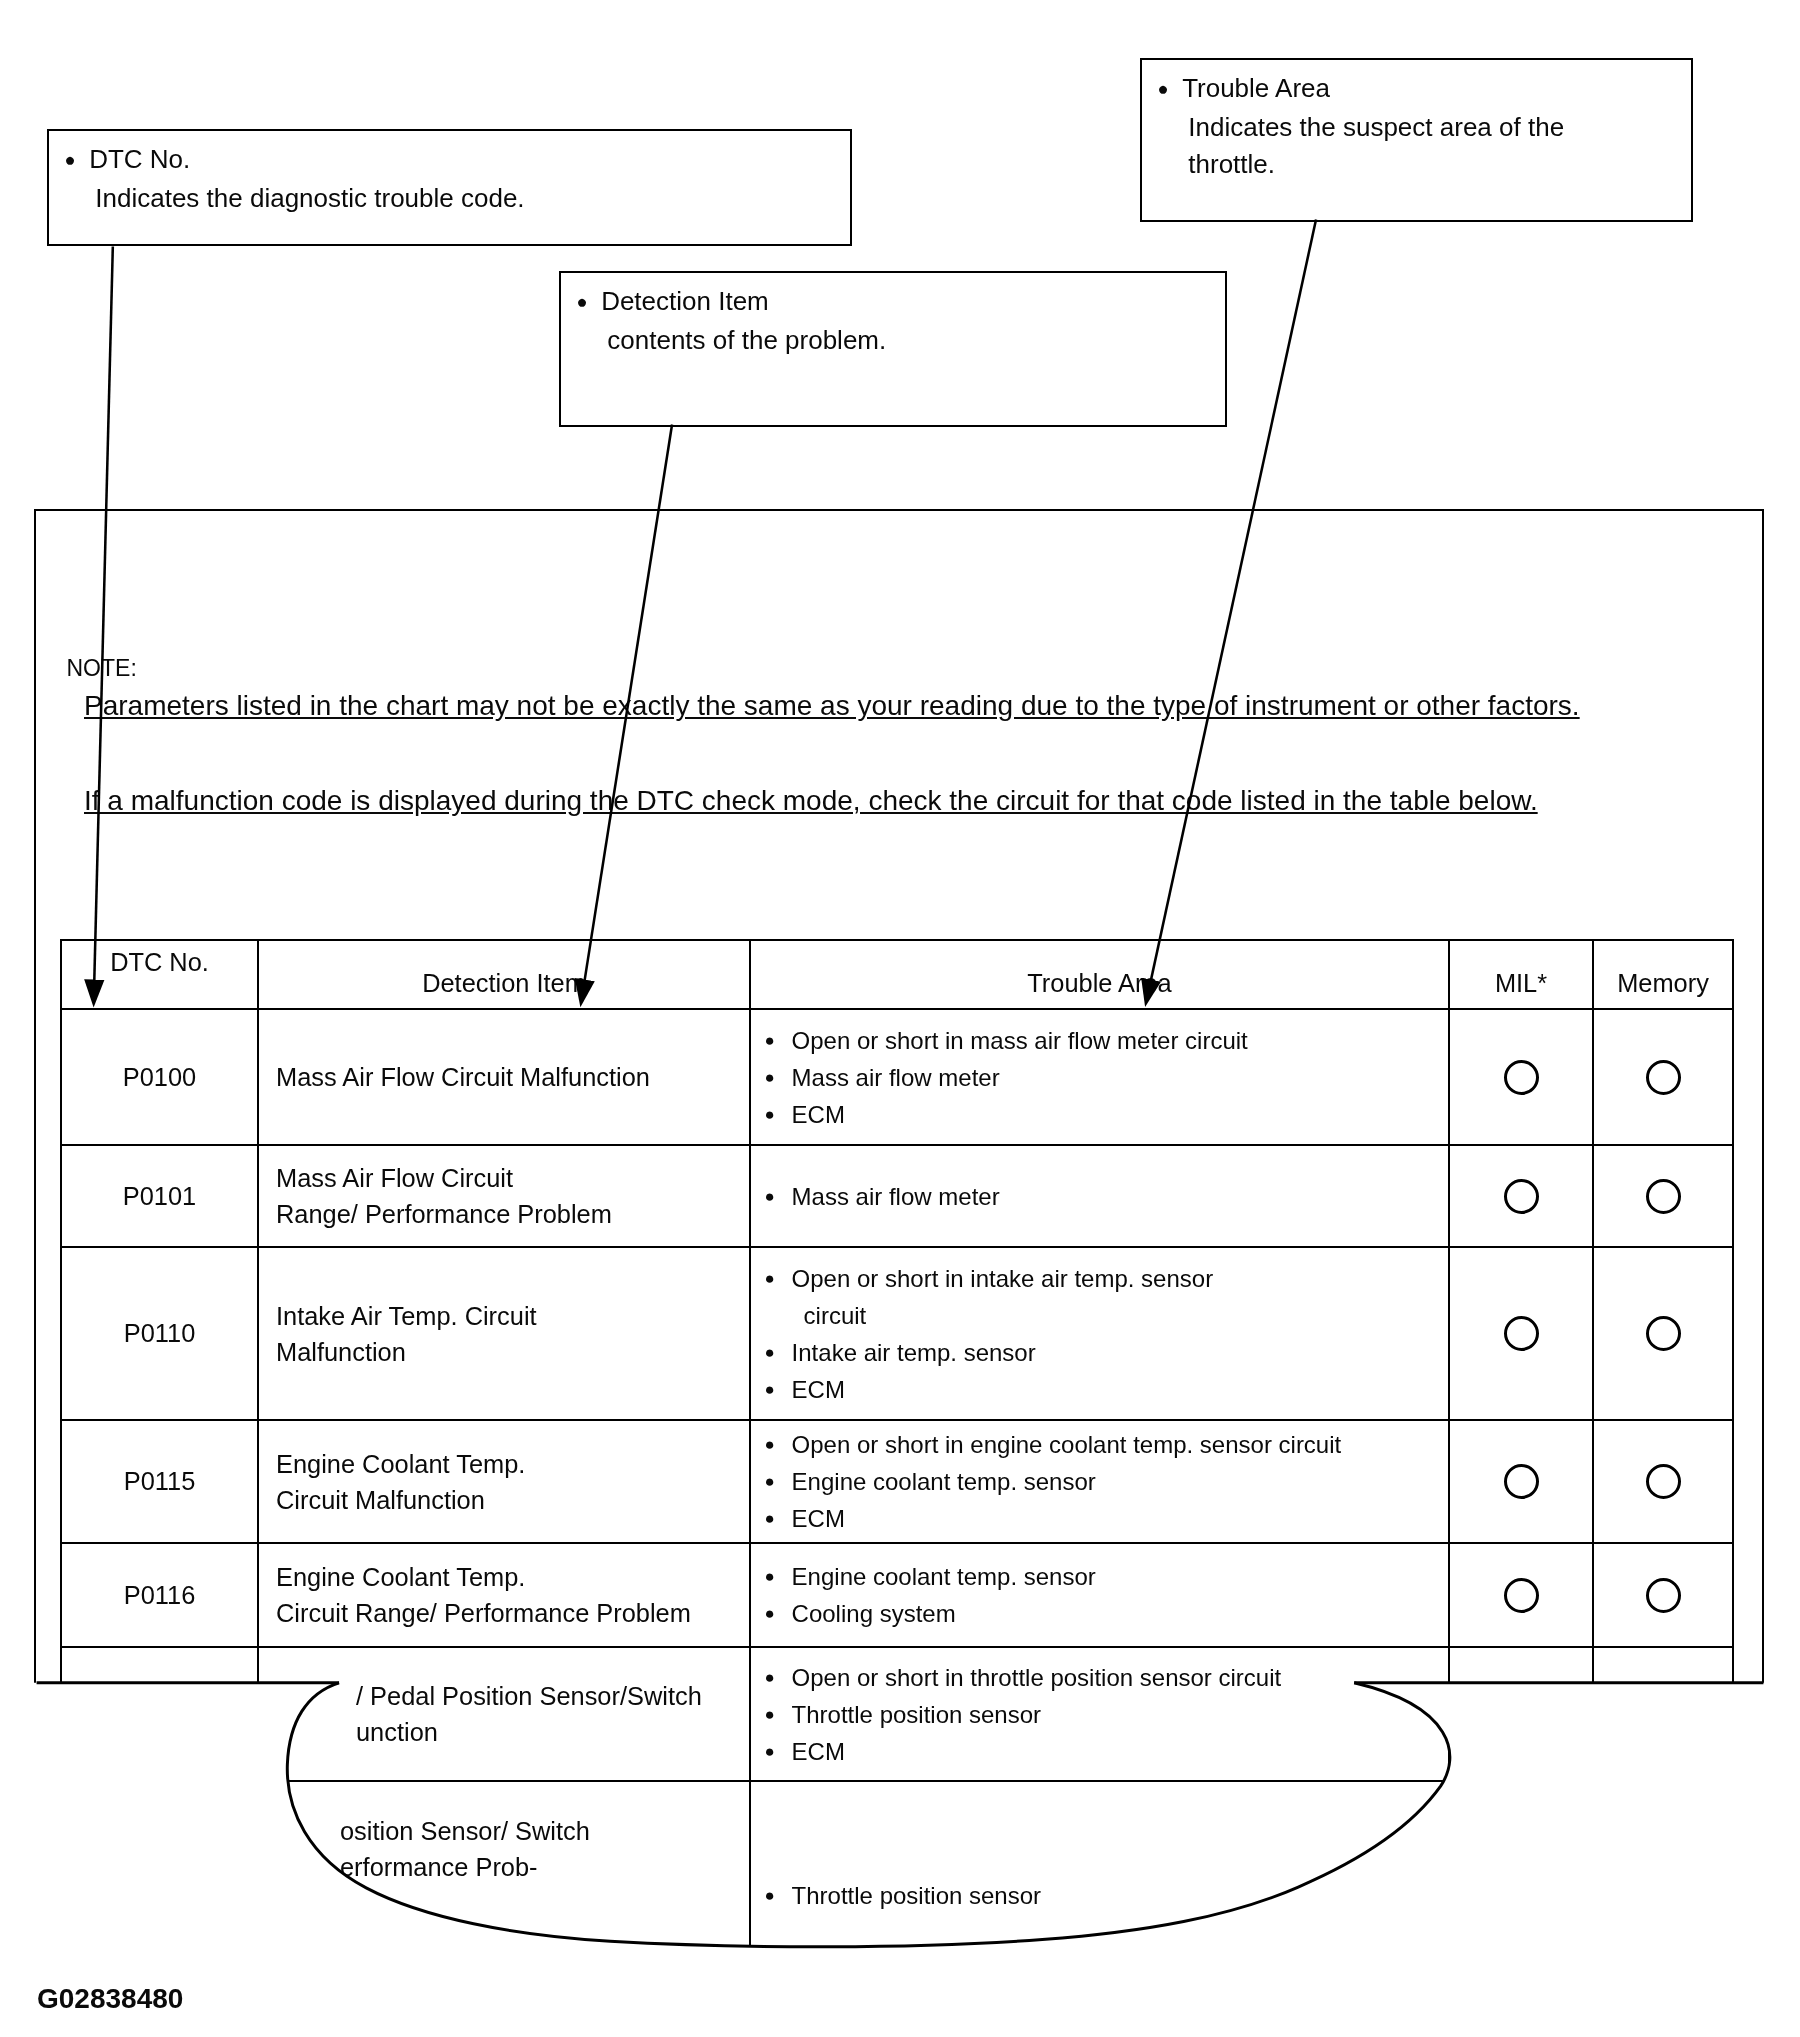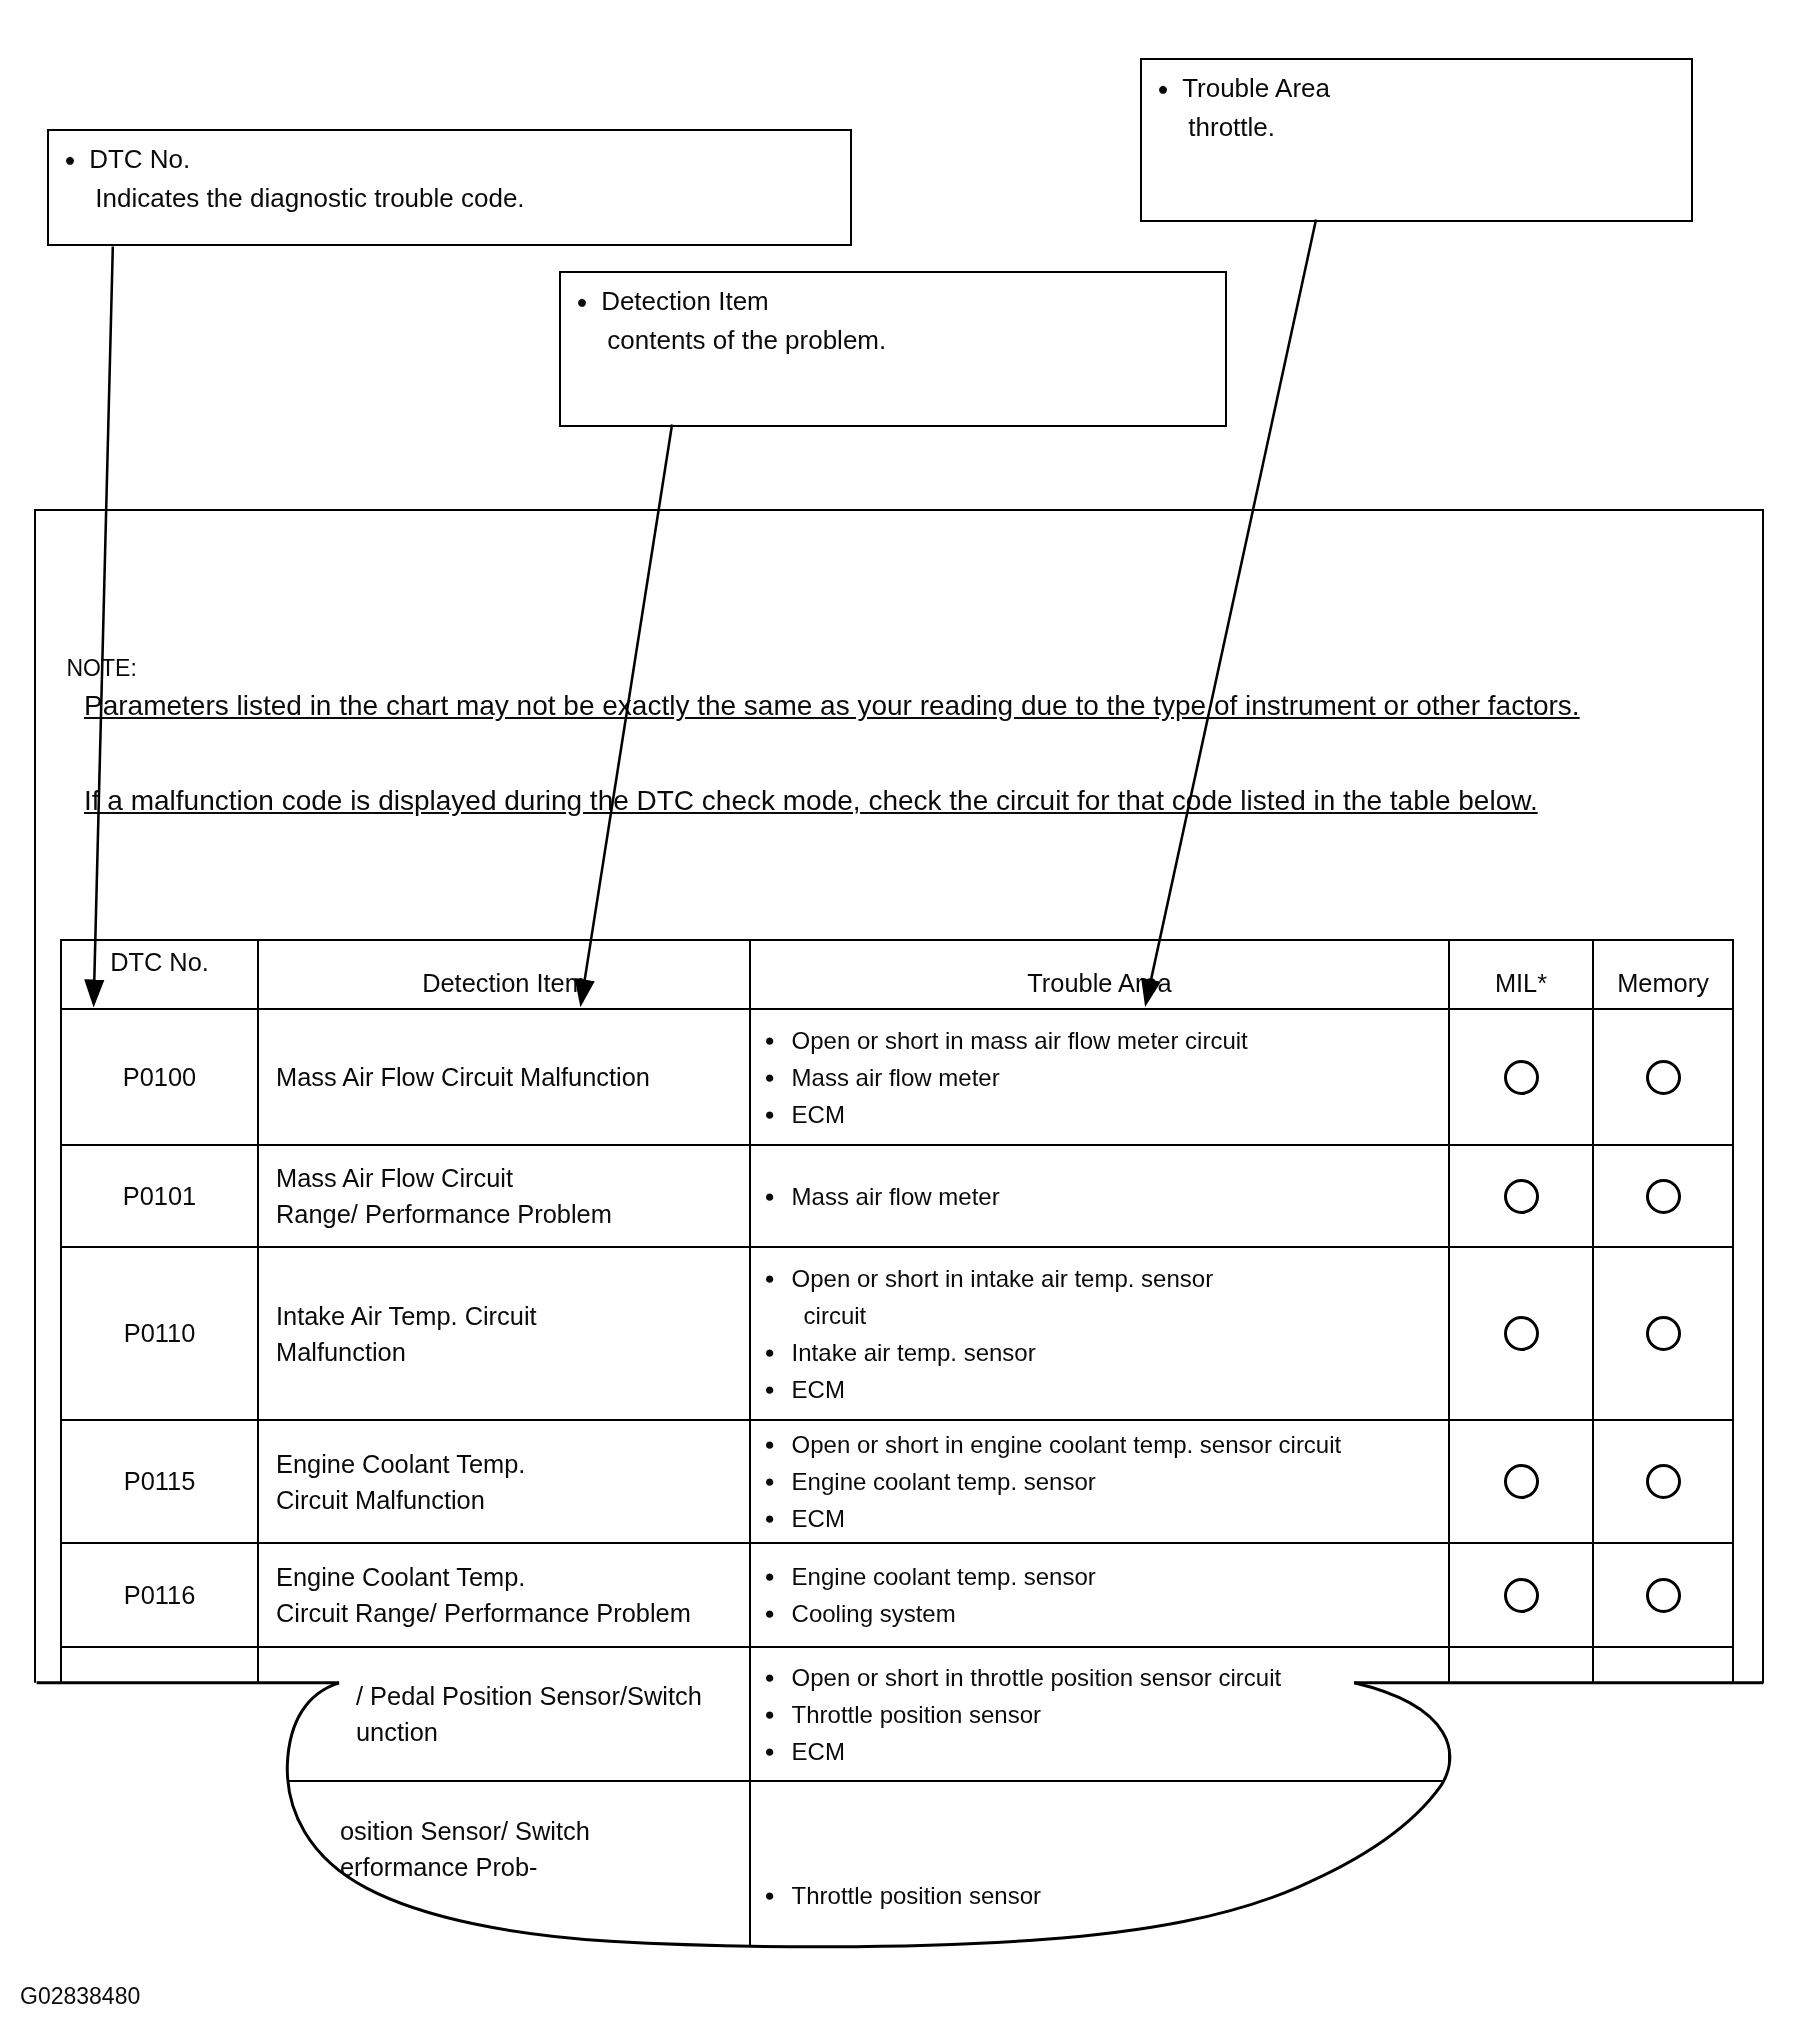--- a/index.html
+++ b/index.html
@@ -48,39 +48,40 @@
   .tline.cont{padding-left:39px;}
   .c-mil,.c-mem{text-align:center;vertical-align:middle;}
   .circ{display:inline-block;width:35px;height:35px;border:3.4px solid #000;border-radius:50%;box-sizing:border-box;vertical-align:middle;}
   .cut6{padding-left:97px;}
   td.cut7{vertical-align:top;padding-top:30.5px;}
   td.top7{vertical-align:top;padding-top:95px;}
 
   
   .overlay{position:absolute;left:0;top:0;z-index:5;pointer-events:none;}
 
-  .figid{position:absolute;left:20px;top:1983px;font-size:23px;font-weight:normal;z-index:6;}
+  .figid{position:absolute;left:37px;top:1983px;font-size:28px;font-weight:bold;z-index:6;}
 </style>
 </head>
 <body>
 
 <div class="page">
 
   <div class="callout" id="co-dtc">
     <div class="ctitle">DTC No.</div>
     <div class="cline">Indicates the diagnostic trouble code.</div>
   </div>
 
   <div class="callout" id="co-det">
     <div class="ctitle">Detection Item</div>
     <div class="cline">contents of the problem.</div>
   </div>
 
   <div class="callout" id="co-tr">
     <div class="ctitle">Trouble Area</div>
+    <div class="cline">Indicates the suspect area of the</div>
     <div class="cline">throttle.</div>
   </div>
 
   <div class="main-box">
     <div class="note-label">NOTE:</div>
     <div class="para" id="para1">Parameters listed in the chart may not be exactly the same as your reading due to the type of instrument or other factors.</div>
     <div class="para" id="para2">If a malfunction code is displayed during the DTC check mode, check the circuit for that code listed in the table below.</div>
 
     <table class="dtc">
       <colgroup>

